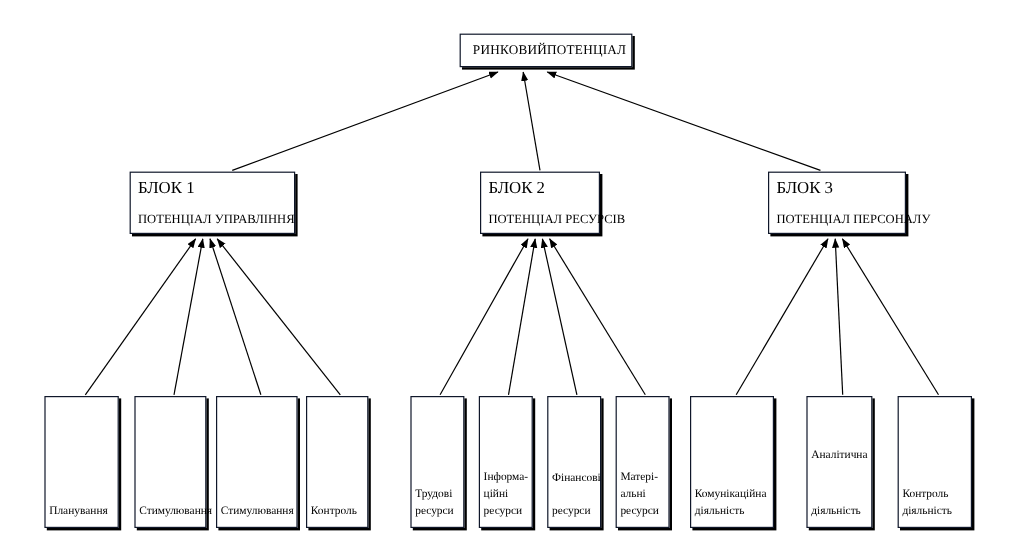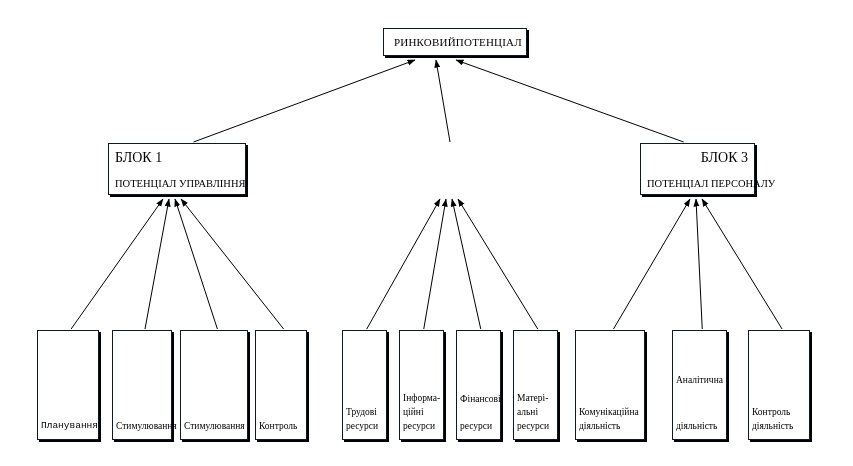--- a/index.html
+++ b/index.html
@@ -103,28 +103,32 @@
   <div class="node node-root" id="node-root" style="left: 383px; top: 28px; width: 144px; height: 28px;">
     <span class="word">РИНКОВИЙ</span>
     <span class="word">ПОТЕНЦІАЛ</span>
   </div>
 
   <div class="node node-block" id="node-block-0" style="left: 108px; top: 143px; width: 138px; height: 52px;">
     <div class="block-id">БЛОК 1</div>
     <div class="block-title">ПОТЕНЦІАЛ УПРАВЛІННЯ</div>
   </div>
 
+  <div class="node node-block" id="node-block-1" style="left: 400px; top: 143px; width: 100px; height: 52px;">
+    <div class="block-id">БЛОК 2</div>
+    <div class="block-title">ПОТЕНЦІАЛ РЕСУРСІВ</div>
+  </div>
 
-  <div class="node node-block" id="node-block-2" style="left: 640px; top: 143px; width: 115px; height: 52px; text-align: right;">
+  <div class="node node-block" id="node-block-2" style="left: 640px; top: 143px; width: 115px; height: 52px;">
     <div class="block-id">БЛОК 3</div>
     <div class="block-title">ПОТЕНЦІАЛ ПЕРСОНАЛУ</div>
   </div>
 
   <div id="leaf-container">
-      <div class="node node-leaf" id="node-leaf-0" style="left: 37px; top: 330px; width: 62px; height: 110px; font-family: Liberation Mono, monospace;">
+      <div class="node node-leaf" id="node-leaf-0" style="left: 37px; top: 330px; width: 62px; height: 110px;">
         <div class="leaf-line">Планування</div>
       </div>
       <div class="node node-leaf" id="node-leaf-1" style="left: 112px; top: 330px; width: 60px; height: 110px;">
         <div class="leaf-line">Стимулювання</div>
       </div>
       <div class="node node-leaf" id="node-leaf-2" style="left: 180px; top: 330px; width: 68px; height: 110px;">
         <div class="leaf-line">Стимулювання</div>
       </div>
       <div class="node node-leaf" id="node-leaf-3" style="left: 255px; top: 330px; width: 52px; height: 110px;">
         <div class="leaf-line">Контроль</div>

